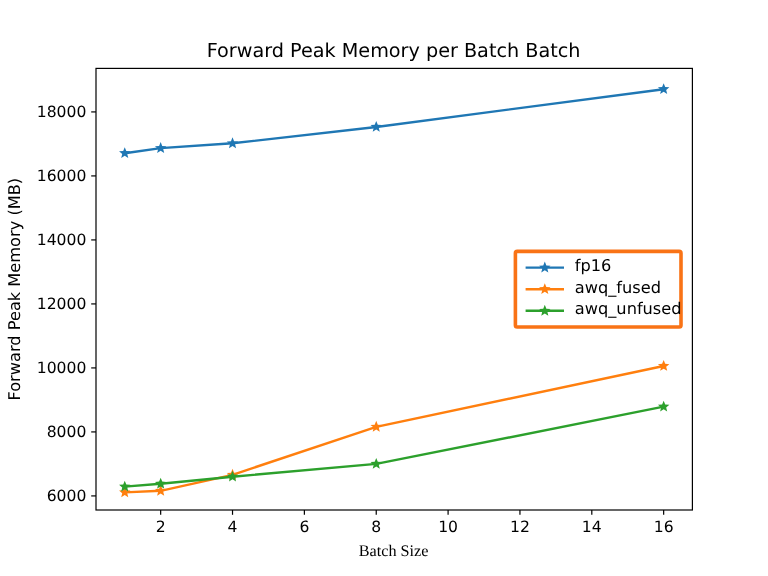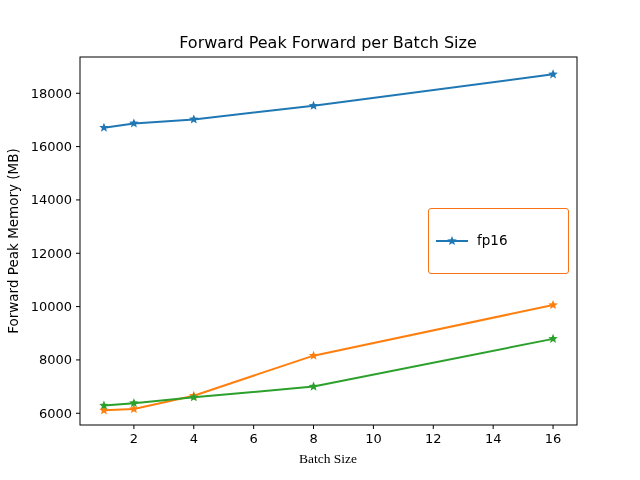--- a/index.html
+++ b/index.html
@@ -47,26 +47,26 @@
     white-space: nowrap;
   }
   .legend {
     position: absolute;
     left: 428px;
     top: 208px;
     width: 141px;
     height: 66px;
     box-sizing: border-box;
     background: rgba(255, 255, 255, 0.8);
-    border: 1px solid #f97316;
+    border: 3px solid #f97316;
     border-radius: 3px;
     padding: 3px 6px;
     display: flex;
     flex-direction: column;
-    justify-content: center;
+    justify-content: space-between;
   }
   .legend-entry {
     display: flex;
     align-items: center;
     height: 20px;
   }
   .legend-entry svg {
     flex: 0 0 auto;
     margin-right: 8px;
   }
@@ -125,28 +125,42 @@
       <path d="M553.05,300.00L554.34,303.22L557.80,303.45L555.14,305.68L555.99,309.05L553.05,307.20L550.11,309.05L550.96,305.68L548.29,303.45L551.76,303.22Z" fill="#ff7f0e"></path>
       <polyline points="103.95,405.53 133.89,403.13 193.77,397.27 313.53,386.60 553.05,338.87" fill="none" stroke="#2ca02c" stroke-width="2" stroke-linecap="round"></polyline>
       <path d="M103.95,400.53L105.24,403.75L108.71,403.99L106.04,406.21L106.89,409.58L103.95,407.73L101.01,409.58L101.86,406.21L99.20,403.99L102.66,403.75Z" fill="#2ca02c"></path>
       <path d="M133.89,398.13L135.18,401.35L138.65,401.59L135.98,403.81L136.83,407.18L133.89,405.33L130.95,407.18L131.80,403.81L129.14,401.59L132.60,401.35Z" fill="#2ca02c"></path>
       <path d="M193.77,392.27L195.06,395.49L198.53,395.72L195.86,397.95L196.71,401.31L193.77,399.47L190.83,401.31L191.68,397.95L189.02,395.72L192.48,395.49Z" fill="#2ca02c"></path>
       <path d="M313.53,381.60L314.82,384.82L318.29,385.05L315.62,387.28L316.47,390.65L313.53,388.80L310.59,390.65L311.44,387.28L308.77,385.05L312.24,384.82Z" fill="#2ca02c"></path>
       <path d="M553.05,333.87L554.34,337.09L557.80,337.32L555.14,339.55L555.99,342.91L553.05,341.07L550.11,342.91L550.96,339.55L548.29,337.32L551.76,337.09Z" fill="#2ca02c"></path>
       <rect x="80" y="57" width="497" height="368" fill="none" stroke="#000000" stroke-width="1"></rect>
     </svg>
 
-  <div class="chart-title">Forward Peak Forward per Batch Size</div>
+  <div class="chart-title">Forward Peak Memory per Batch Batch</div>
 
   <div class="xlabel">Batch Size</div>
 
   <div class="ylabel">Forward Peak Memory (MB)</div>
 
   <div class="legend" id="legend">
       <div class="legend-entry">
         <svg width="34" height="14">
           <line x1="1" y1="7" x2="33" y2="7" stroke="#1f77b4" stroke-width="2"></line>
           <path d="M17.00,2.00L18.29,5.22L21.76,5.45L19.09,7.68L19.94,11.05L17.00,9.20L14.06,11.05L14.91,7.68L12.24,5.45L15.71,5.22Z" fill="#1f77b4"></path>
         </svg>
         <span class="legend-label">fp16</span>
       </div>
+      <div class="legend-entry">
+        <svg width="34" height="14">
+          <line x1="1" y1="7" x2="33" y2="7" stroke="#ff7f0e" stroke-width="2"></line>
+          <path d="M17.00,2.00L18.29,5.22L21.76,5.45L19.09,7.68L19.94,11.05L17.00,9.20L14.06,11.05L14.91,7.68L12.24,5.45L15.71,5.22Z" fill="#ff7f0e"></path>
+        </svg>
+        <span class="legend-label">awq_fused</span>
+      </div>
+      <div class="legend-entry">
+        <svg width="34" height="14">
+          <line x1="1" y1="7" x2="33" y2="7" stroke="#2ca02c" stroke-width="2"></line>
+          <path d="M17.00,2.00L18.29,5.22L21.76,5.45L19.09,7.68L19.94,11.05L17.00,9.20L14.06,11.05L14.91,7.68L12.24,5.45L15.71,5.22Z" fill="#2ca02c"></path>
+        </svg>
+        <span class="legend-label">awq_unfused</span>
+      </div>
     </div>
 </div>
 
 </body></html>

